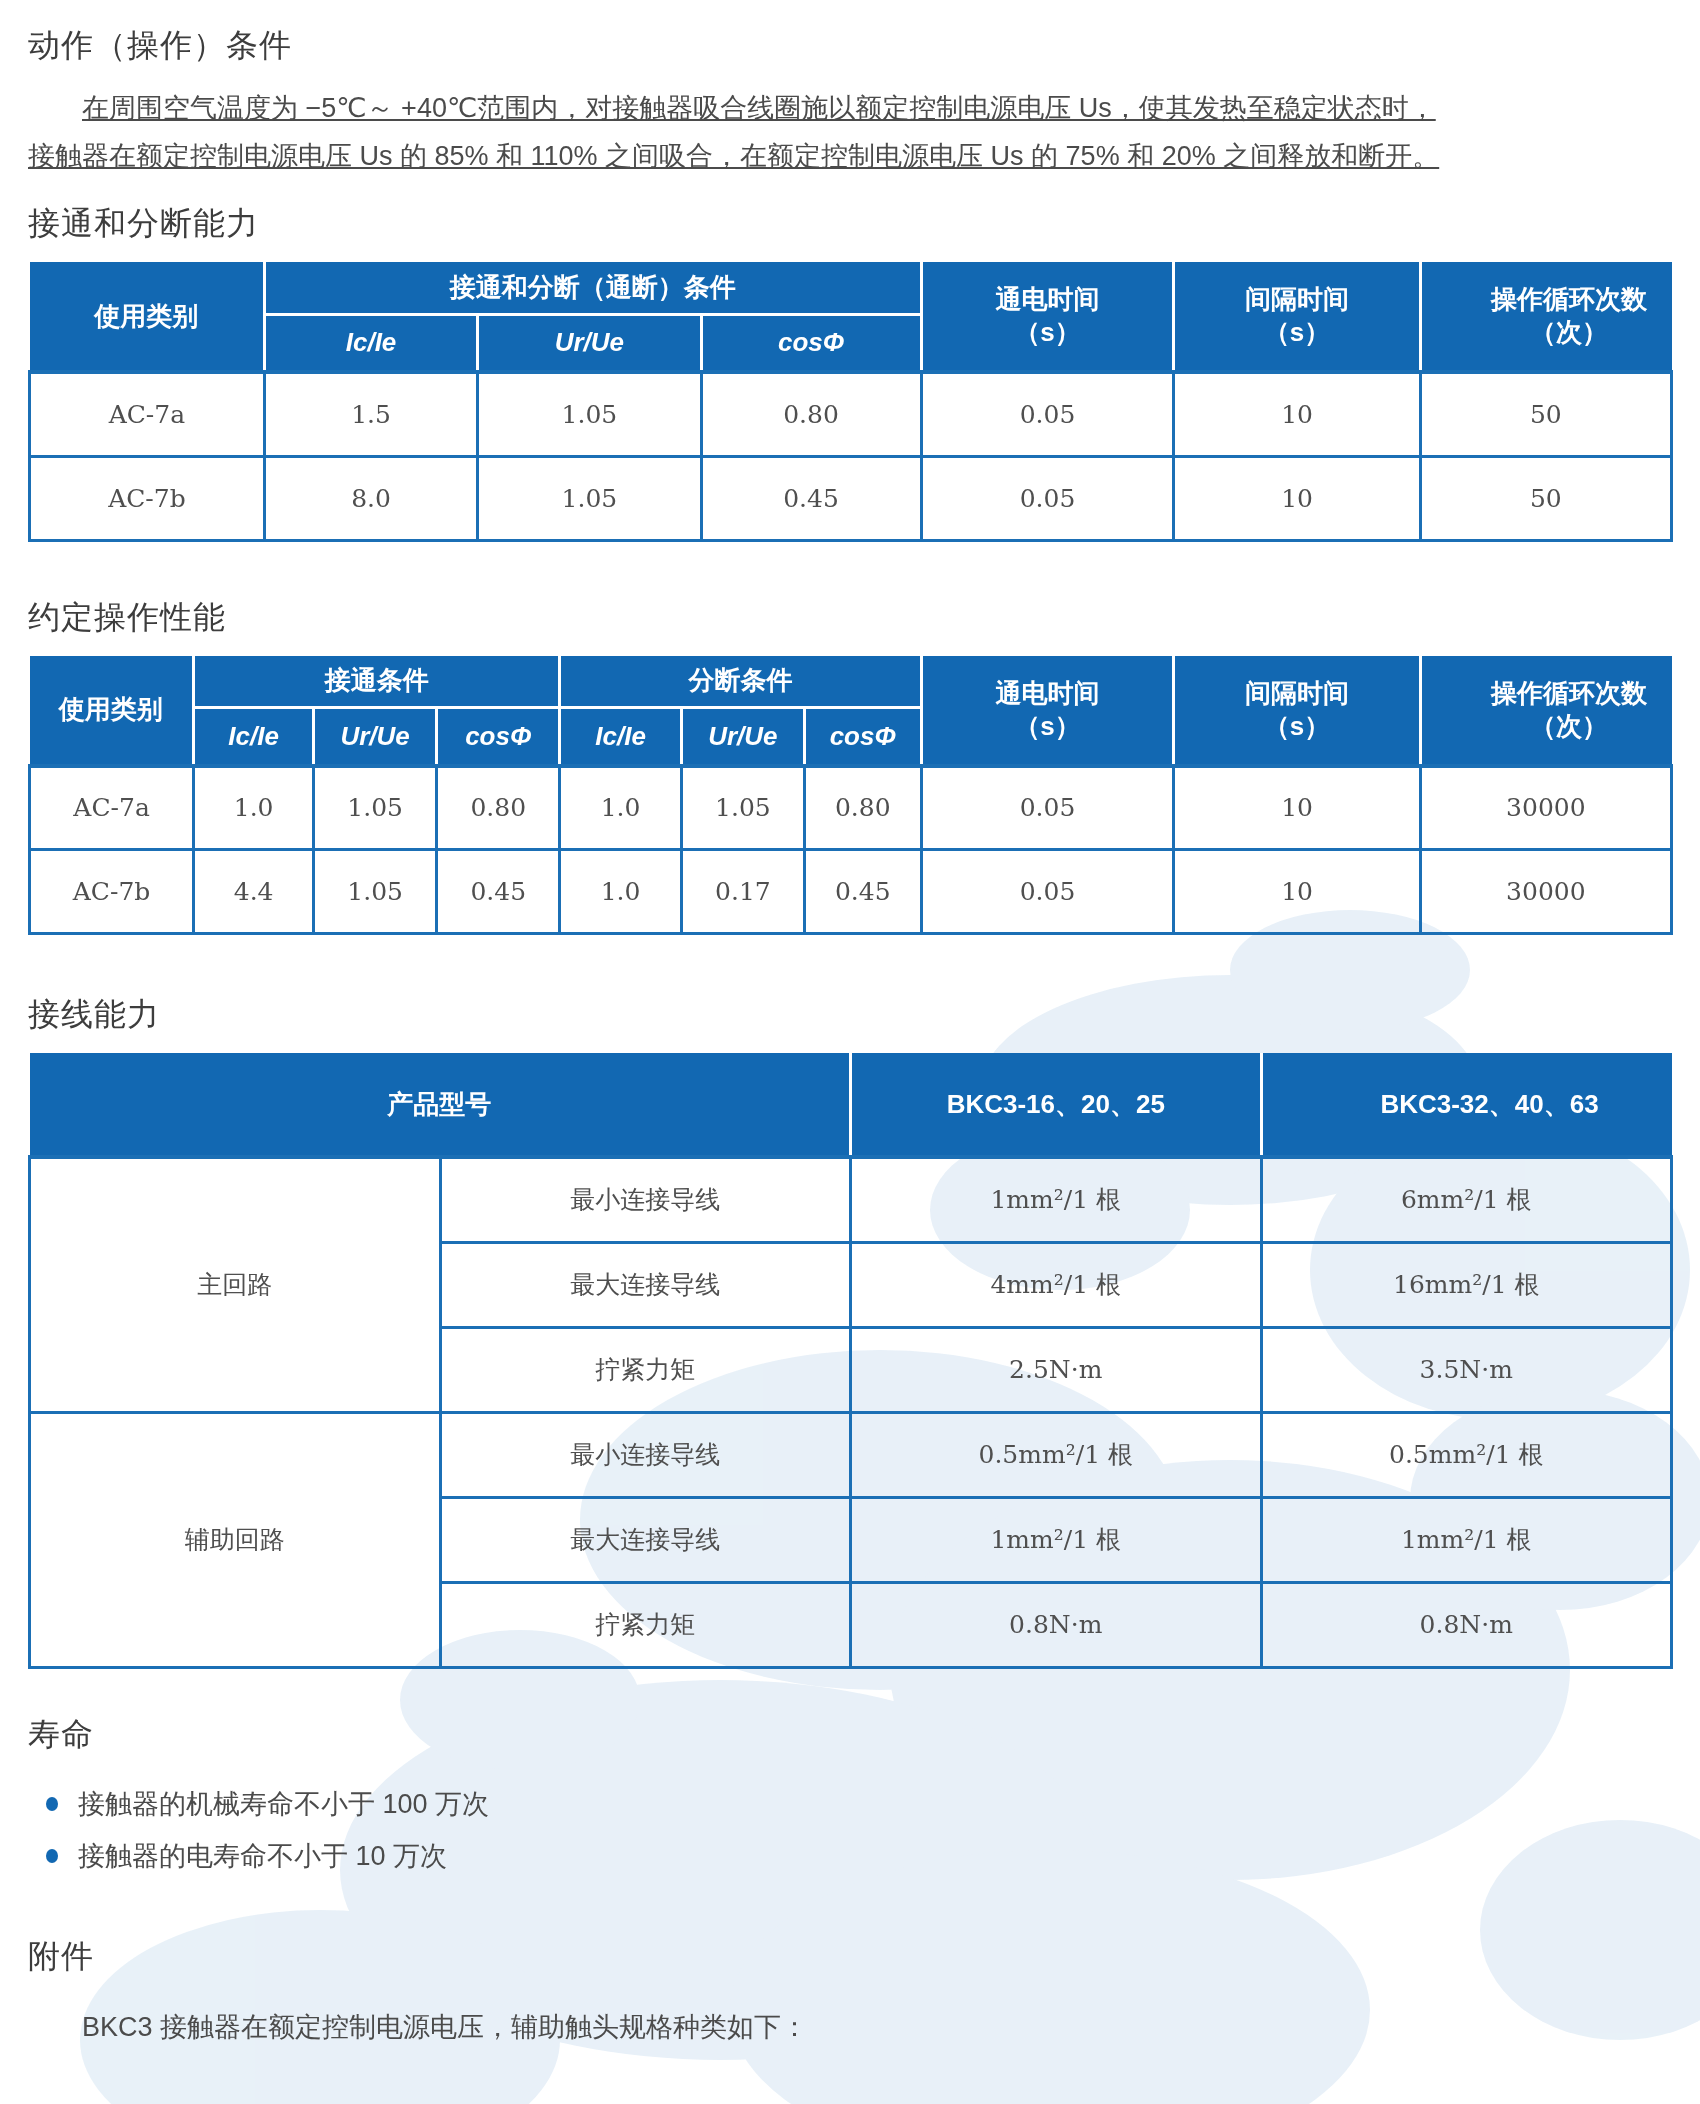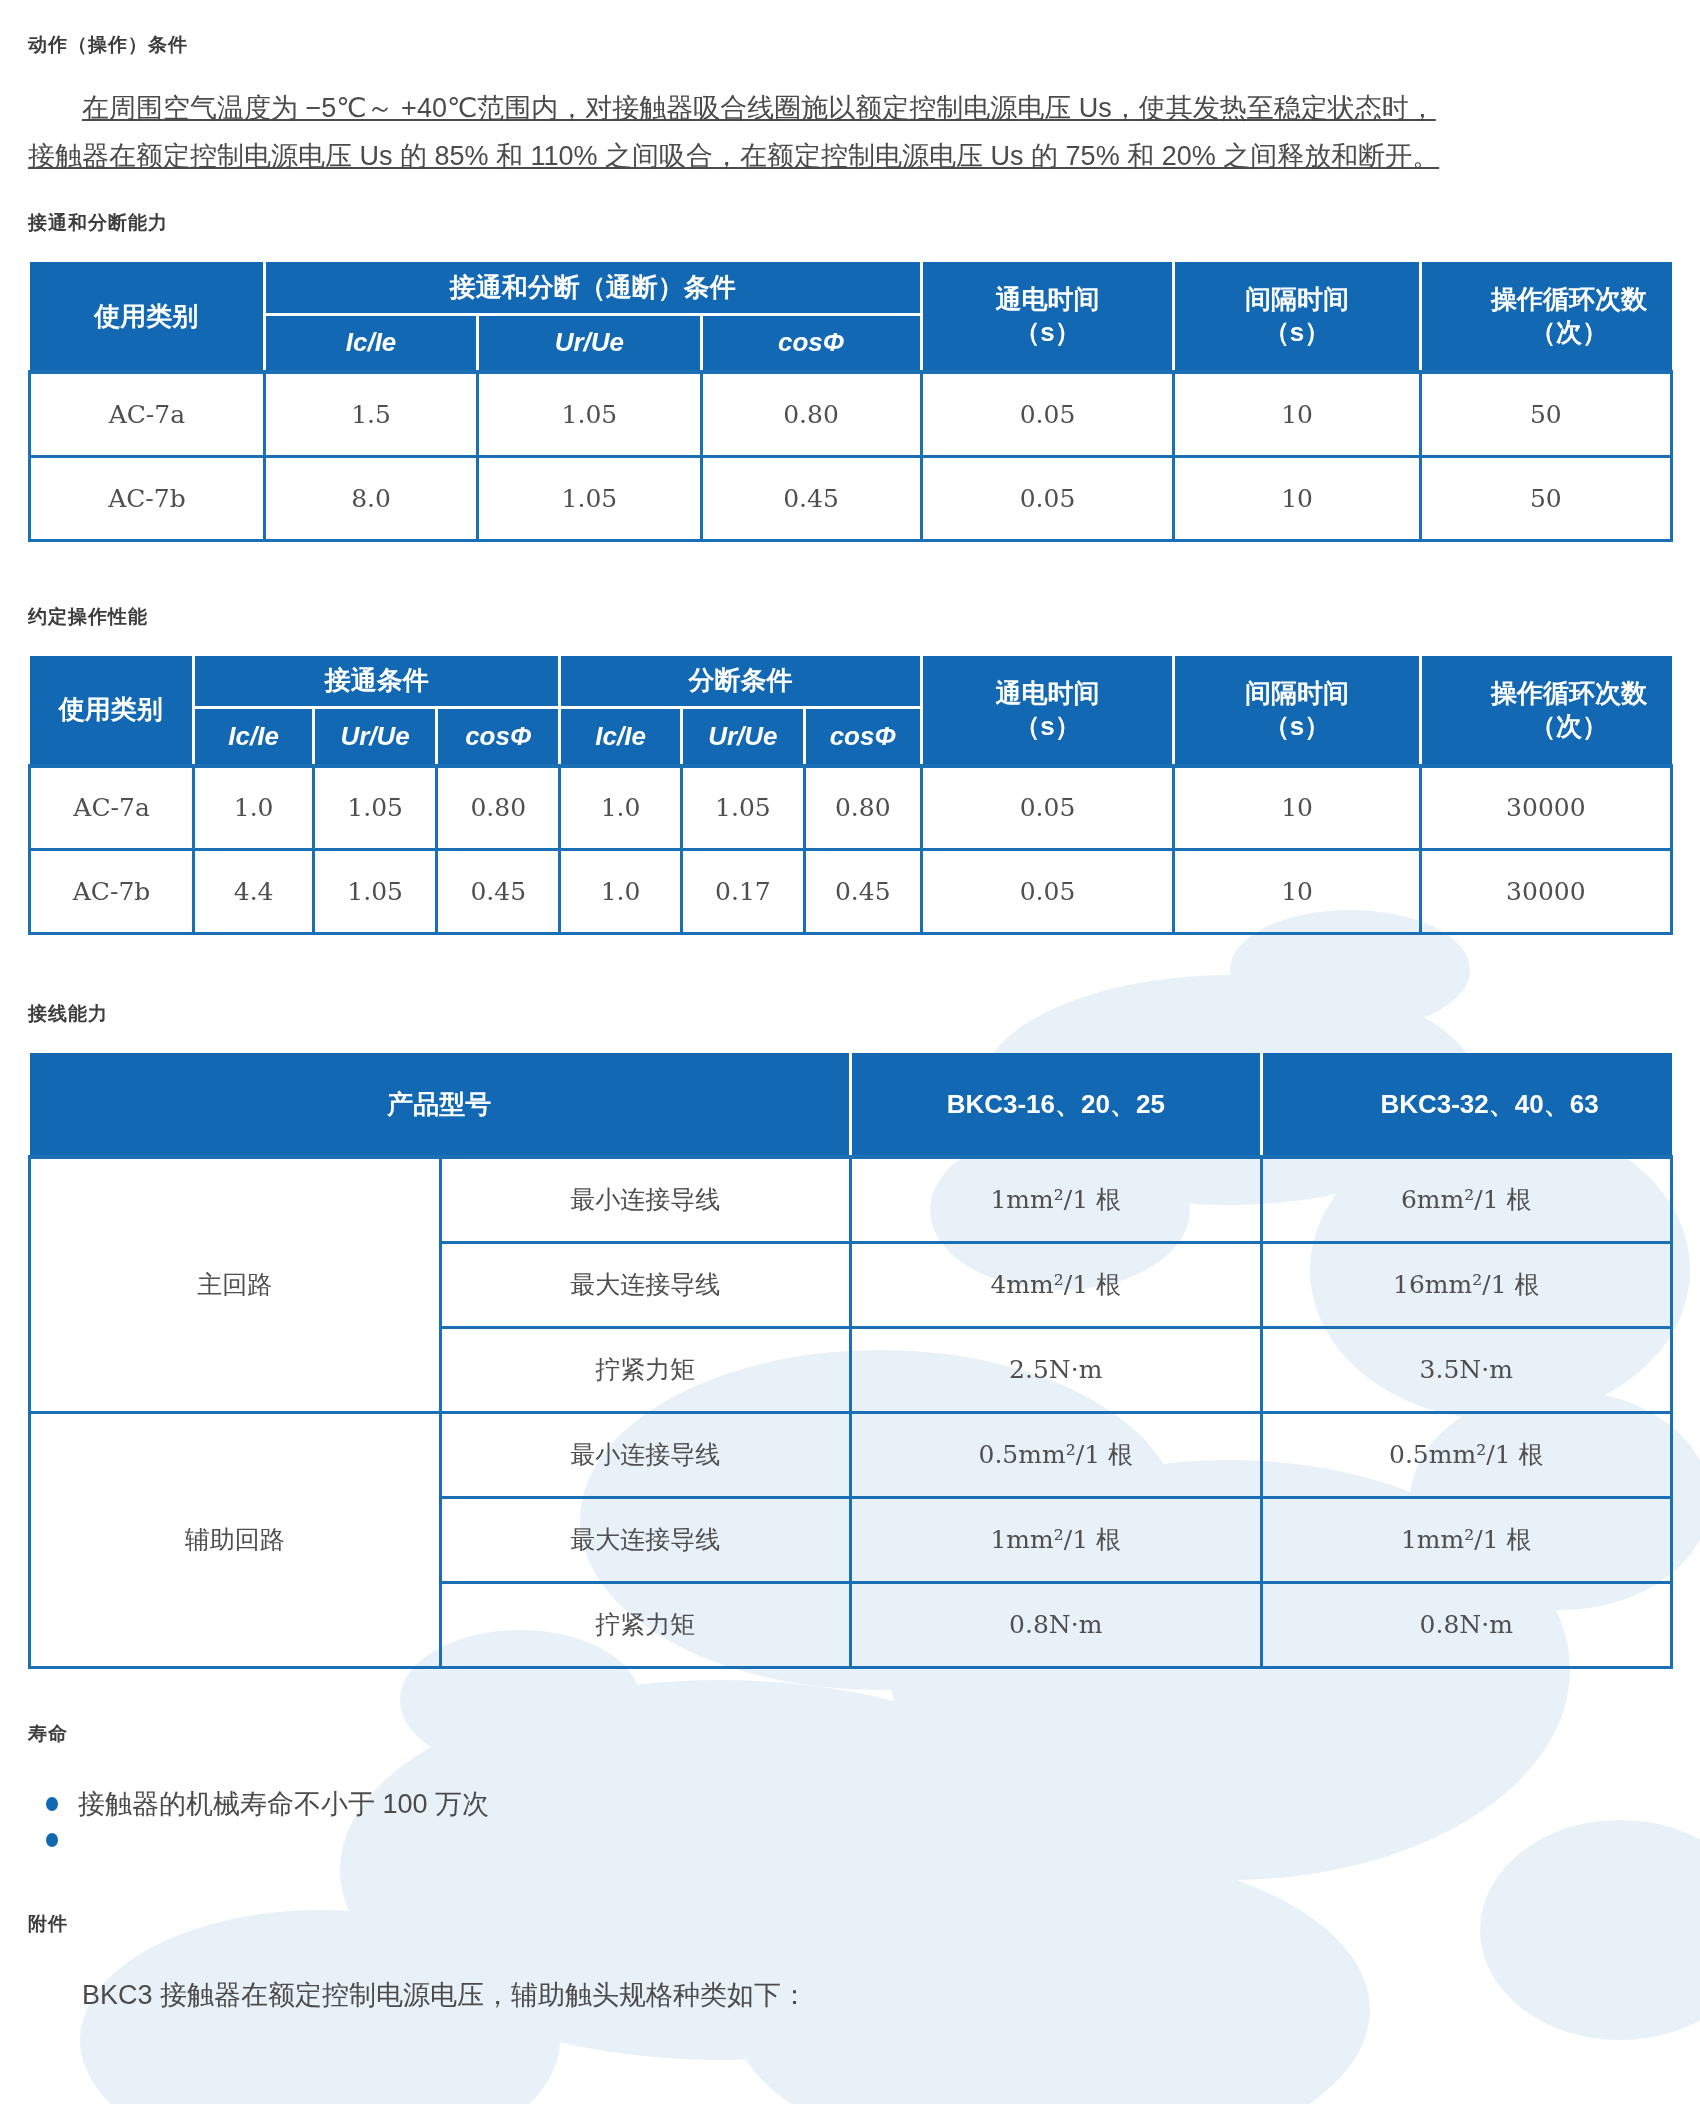--- a/index.html
+++ b/index.html
@@ -13,21 +13,21 @@
   html,body{background:#ffffff;}
   body{
     width:1700px;min-height:2104px;position:relative;
     font-family:"Liberation Sans","DejaVu Sans",sans-serif;
     color:var(--body-text);
   }
   .wm{position:absolute;left:0;top:880px;z-index:0;pointer-events:none;}
   .page{position:relative;z-index:1;padding:26px 27px 30px 28px;}
 
   .sec-heading{
-    font-size:19px;font-weight:700;color:var(--head-text);
+    font-size:32px;font-weight:400;color:var(--head-text);
     letter-spacing:1px;line-height:38px;
   }
   .intro{margin-top:20px;font-size:27px;line-height:48px;color:var(--body-text);text-decoration:underline;}
   .intro .l1{text-indent:2em;}
 
   table.tbl{
     width:100%;border-collapse:collapse;table-layout:fixed;
     margin-top:20px;
   }
   table.tbl th{
@@ -274,20 +274,21 @@
 
   <div class="sec-heading mt-s4">寿命</div>
 
   <div class="bullets">
     <div class="bullet-item">
       <span class="dot"></span>
       <span>接触器的机械寿命不小于 100 万次</span>
     </div>
     <div class="bullet-item">
       <span class="dot"></span>
+      <span>接触器的电寿命不小于 10 万次</span>
     </div>
   </div>
 
   <div class="sec-heading mt-s5">附件</div>
 
   <div class="acc-text">BKC3 接触器在额定控制电源电压，辅助触头规格种类如下：</div>
 
 </div>
 
 </body></html>

